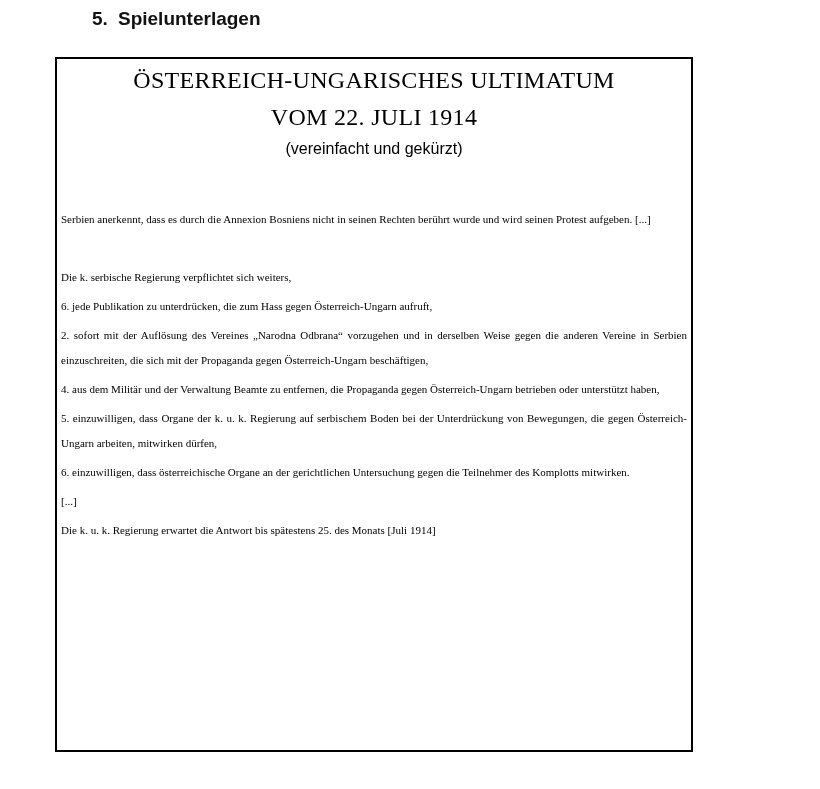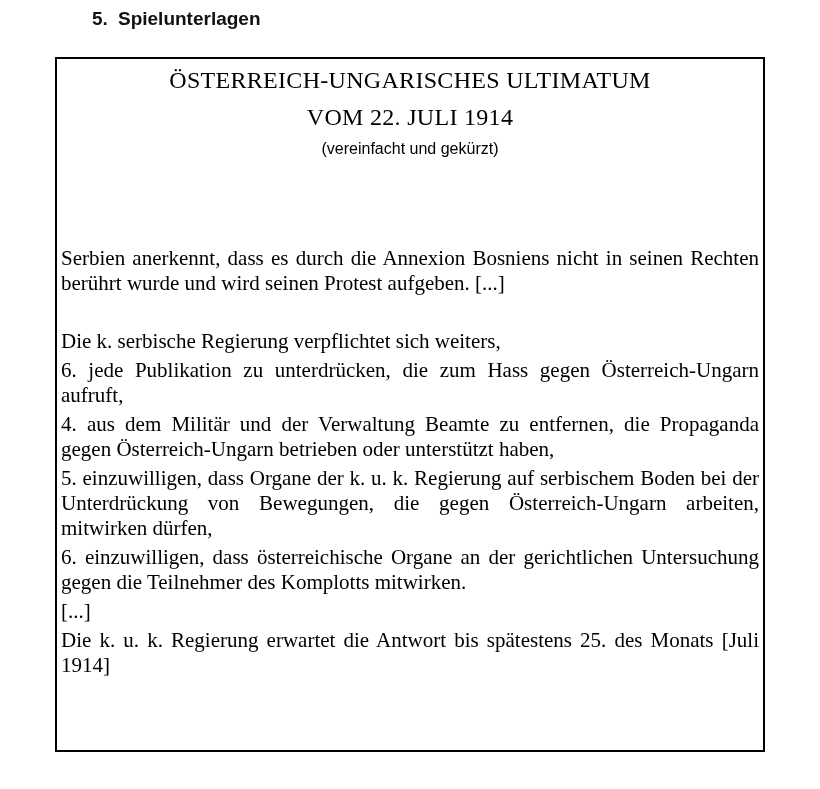--- a/index.html
+++ b/index.html
@@ -25,43 +25,43 @@
     line-height: 20px;
     color: #111111;
   }
   .section-heading .num {
     display: inline-block;
     min-width: 26px;
   }
   .doc-box {
     position: absolute;
     left: 55px; top: 57px;
-    width: 710px; height: 695px;
+    width: 638px; height: 695px;
     border: 2px solid #000000;
     padding: 3px 4px 0 4px;
     background: #ffffff;
     overflow: hidden;
   }
   .doc-title-line {
     text-align: center;
     font-size: 24px;
     line-height: 37px;
     letter-spacing: 0.3px;
     white-space: nowrap;
   }
   .doc-subtitle {
     text-align: center;
     font-family: "Liberation Sans", sans-serif;
     font-size: 16px;
     line-height: 20px;
     margin-top: 3px;
   }
   .doc-body {
-    margin-top: 87px;
-    font-size: 21px;
+    margin-top: 48px;
+    font-size: 11px;
     line-height: 25px;
     text-align: justify;
   }
   .doc-body p { margin: 0 0 4px 0; }
   .doc-body p.gap-after { margin-bottom: 33px; }
 </style>
 </head>
 <body>
 
 <div class="page">
@@ -73,20 +73,21 @@
   <div class="doc-box">
 
     <div class="doc-title-line">ÖSTERREICH-UNGARISCHES ULTIMATUM</div>
     <div class="doc-title-line">VOM 22. JULI 1914</div>
     <div class="doc-subtitle">(vereinfacht und gekürzt)</div>
 
     <div class="doc-body">
       <p class="gap-after">Serbien anerkennt, dass es durch die Annexion Bosniens nicht in seinen Rechten berührt wurde und wird seinen Protest aufgeben. [...]</p>
       <p>Die k. serbische Regierung verpflichtet sich weiters,</p>
       <p>6. jede Publikation zu unterdrücken, die zum Hass gegen Österreich-Ungarn aufruft,</p>
+      <p>2. sofort mit der Auflösung des Vereines „Narodna Odbrana“ vorzugehen und in derselben Weise gegen die anderen Vereine in Serbien einzuschreiten, die sich mit der Propaganda gegen Österreich-Ungarn beschäftigen,</p>
       <p>4. aus dem Militär und der Verwaltung Beamte zu entfernen, die Propaganda gegen Österreich-Ungarn betrieben oder unterstützt haben,</p>
       <p>5. einzuwilligen, dass Organe der k. u. k. Regierung auf serbischem Boden bei der Unterdrückung von Bewegungen, die gegen Österreich-Ungarn arbeiten, mitwirken dürfen,</p>
       <p>6. einzuwilligen, dass österreichische Organe an der gerichtlichen Untersuchung gegen die Teil­nehmer des Komplotts mitwirken.</p>
       <p>[...]</p>
       <p>Die k. u. k. Regierung erwartet die Antwort bis spätestens 25. des Monats [Juli 1914]</p>
     </div>
 
   </div>
 
 </div>

